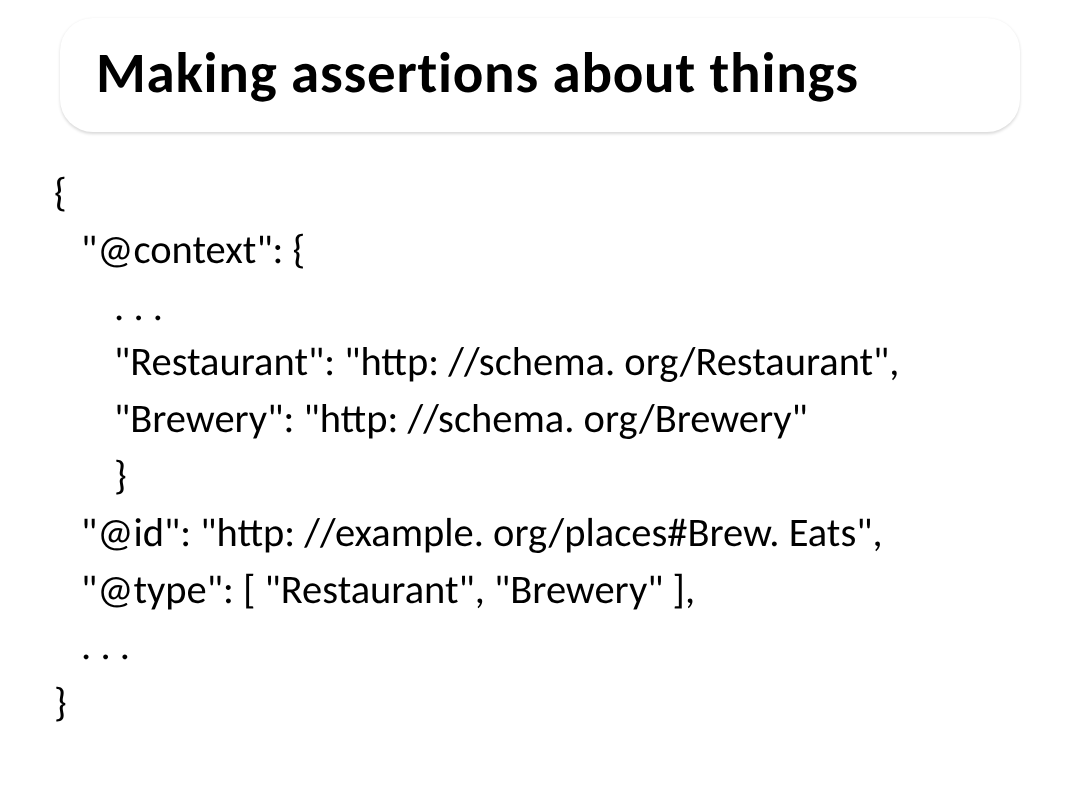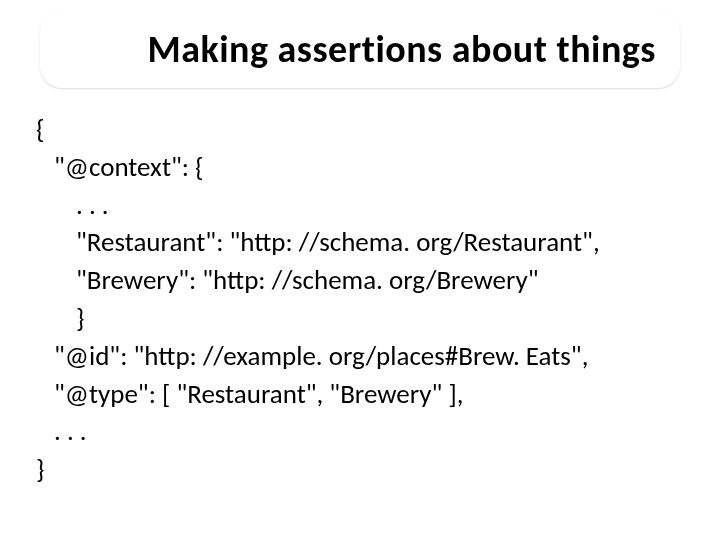--- a/index.html
+++ b/index.html
@@ -23,21 +23,21 @@
     right: 40px;
     background: #fff;
     border-radius: 22px;
     padding: 14px 24px 16px 24px;
     box-shadow: 0 1px 2px rgba(0,0,0,0.15);
   }
   .title-text {
     font-size: 38px;
     font-weight: 700;
     color: #000;
-    text-align: right;
+    text-align: left;
     letter-spacing: 0.5px;
   }
   .content {
     position: absolute;
     top: 110px;
     left: 36px;
     right: 36px;
     font-size: 27px;
     font-weight: 400;
     color: #000;

